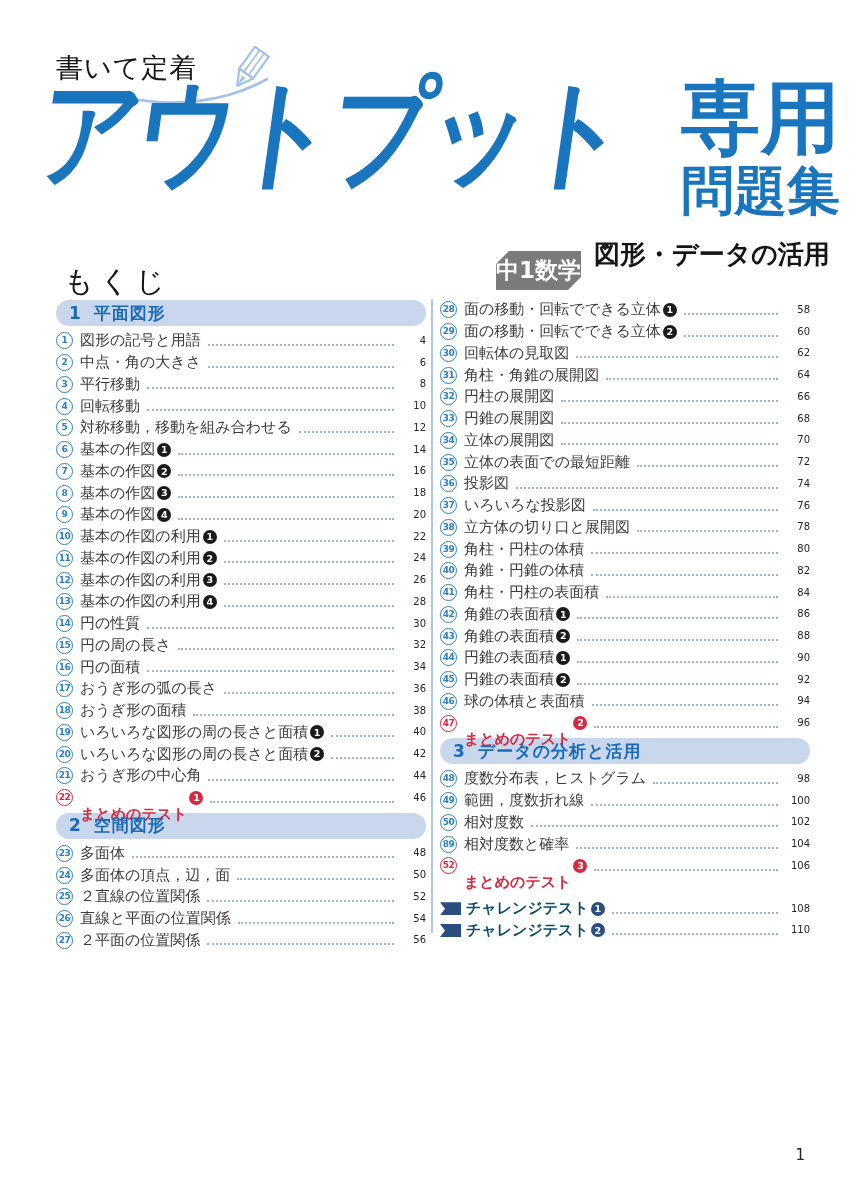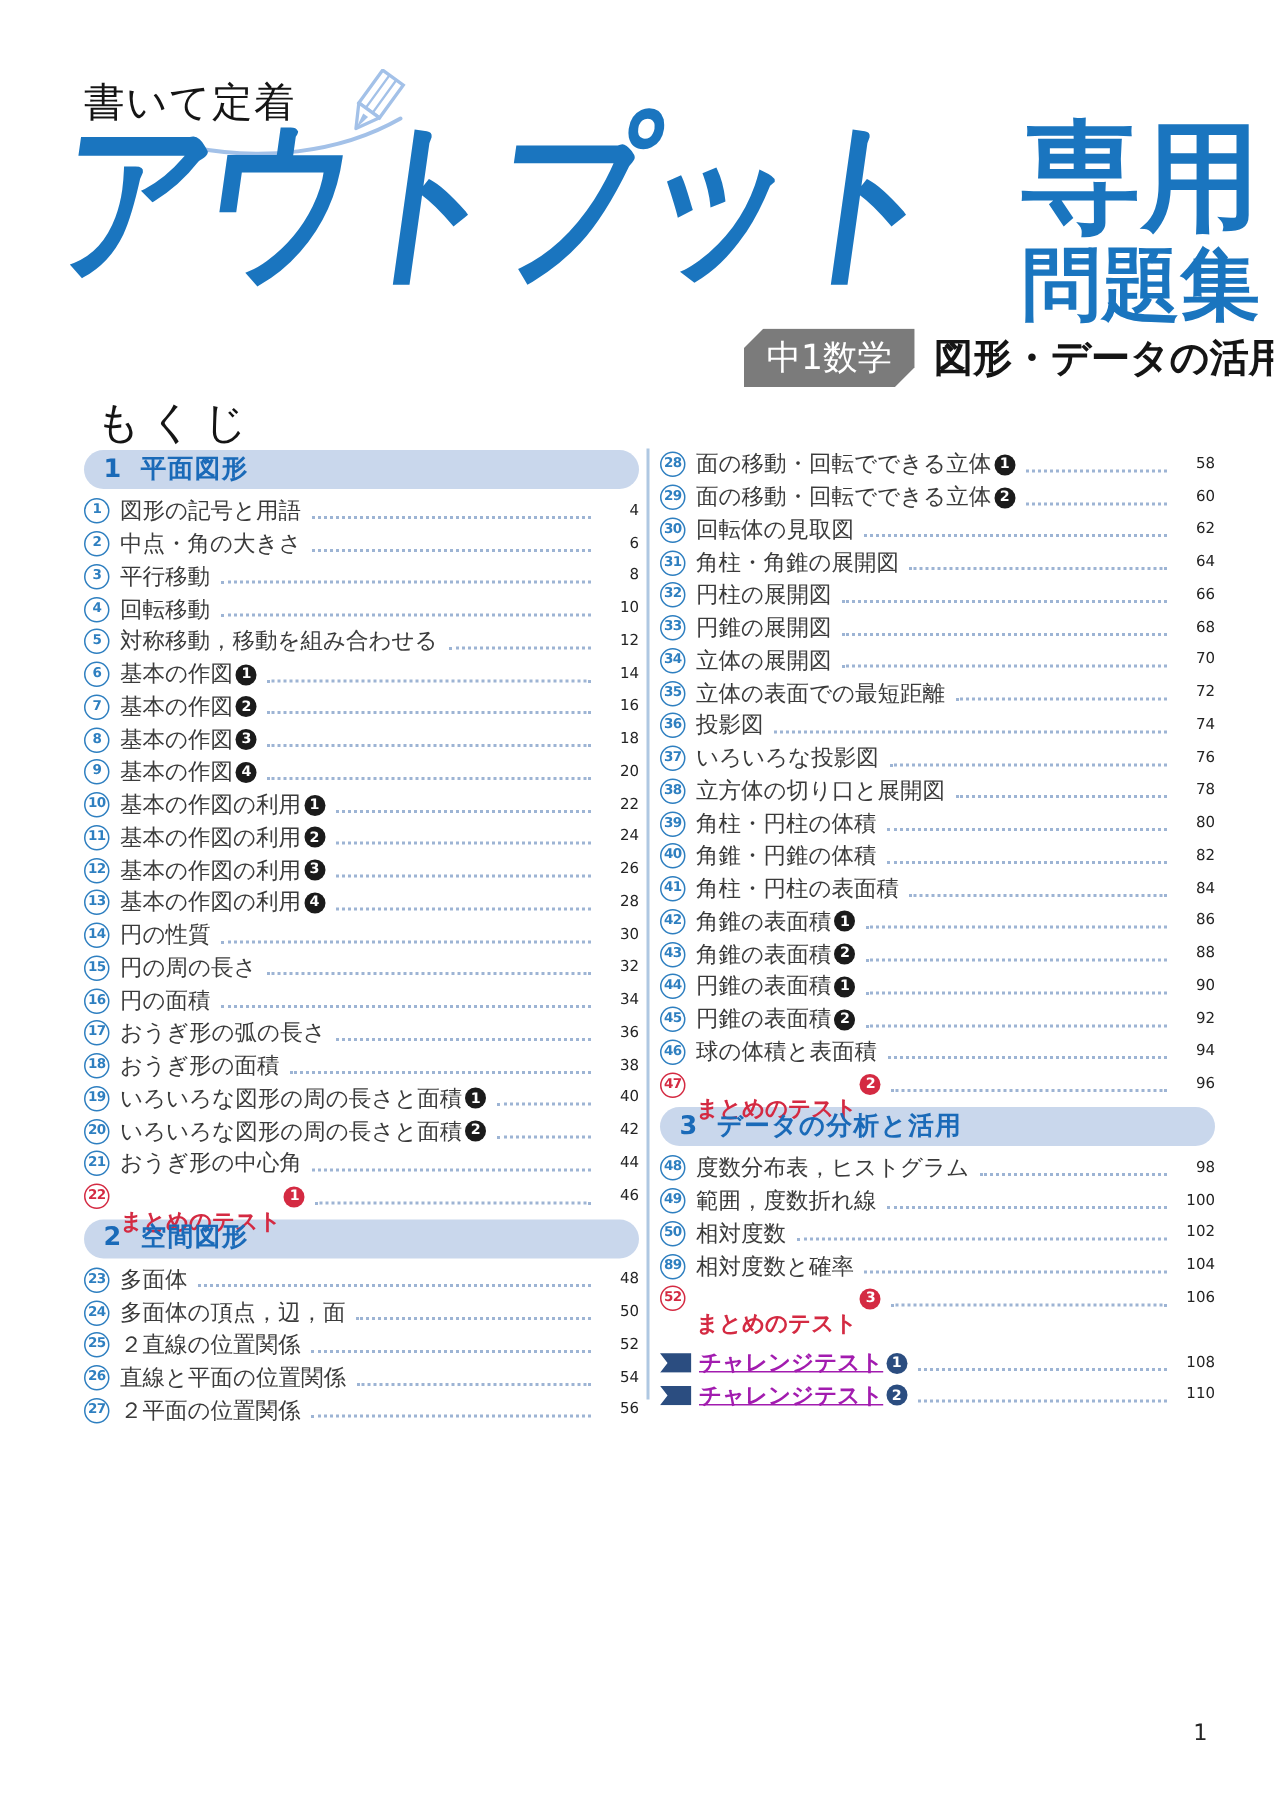--- a/index.html
+++ b/index.html
@@ -14,23 +14,24 @@
   .logo-main{
     position:absolute;left:48px;top:74px;line-height:1;white-space:nowrap;
     font-size:100px;font-weight:bold;color:#1a75bf;
     transform:skewX(-8deg) scaleY(1.18);transform-origin:left top;letter-spacing:-5px;
   }
   .logo-right{position:absolute;left:681px;top:78px;color:#1a75bf;}
   .logo-senyo{font-size:79px;font-weight:bold;line-height:1.02;letter-spacing:1px;white-space:nowrap;}
   .logo-mondaishu{font-size:53px;font-weight:bold;line-height:1;margin-top:5px;white-space:nowrap;}
   .subject-row{position:absolute;left:496px;top:219px;display:flex;align-items:center;gap:13px;}
   .grade-badge{
-    background:#7b7b7b;color:#ffffff;font-size:23px;font-weight:normal;
-    padding:4px 15px;white-space:nowrap;
+    background:#7b7b7b;color:#ffffff;font-size:23px;font-weight:bold;
+    padding:4px 0;white-space:nowrap;
     clip-path:polygon(13px 0,100% 0,100% calc(100% - 13px),calc(100% - 13px) 100%,0 100%,0 13px);
+    margin-top:32px;
   }
   .subject-text{font-size:26px;font-weight:bold;color:#151515;white-space:nowrap;}
   .toc-title{position:absolute;left:64px;top:262px;margin:0;font-size:29px;font-weight:normal;color:#151515;letter-spacing:6px;}
   
   .col{position:absolute;width:370px;}
   .divider{position:absolute;left:431px;top:299px;width:2px;height:634px;background:#afc8e2;}
   .row{display:flex;align-items:center;height:21.75px;}
   .num-circle{
     flex:none;width:15px;height:15px;margin-right:7px;border:1.4px solid #2e7fc0;border-radius:50%;
     color:#2e7fc0;font-size:9px;font-weight:bold;line-height:1;letter-spacing:-0.5px;
@@ -51,21 +52,21 @@
   .section-num{font-size:17px;margin-right:13px;line-height:1;}
   .section-label{font-size:17px;letter-spacing:1px;line-height:1;white-space:nowrap;text-align:center;}
   .spacer{height:21px;}
   
   .row.red .num-circle{border-color:#d42a42;color:#d42a42;}
   .row.red .entry-title{color:#d42a42;font-weight:bold;margin-top:33px;}
   .row.red .badge-circle{background:#d42a42;}
   
   .flag{flex:none;width:21px;height:13px;margin-right:5px;background:#2b4d80;
         clip-path:polygon(0 0,100% 0,100% 100%,0 100%,24% 50%);}
-  .row.navy .entry-title{color:#a21caf;font-weight:bold;text-decoration:underline;}
+  .row.navy .entry-title{color:#0c4a6e;font-weight:bold;}
   .row.navy .badge-circle{background:#2b4d80;}
   .page-num{position:absolute;right:44px;top:1146px;font-size:15px;color:#252525;}
 </style>
 </head>
 <body>
 
 <div class="sheet">
 
   <div class="tagline-row">
     <span class="tagline-text">書いて定着</span>

